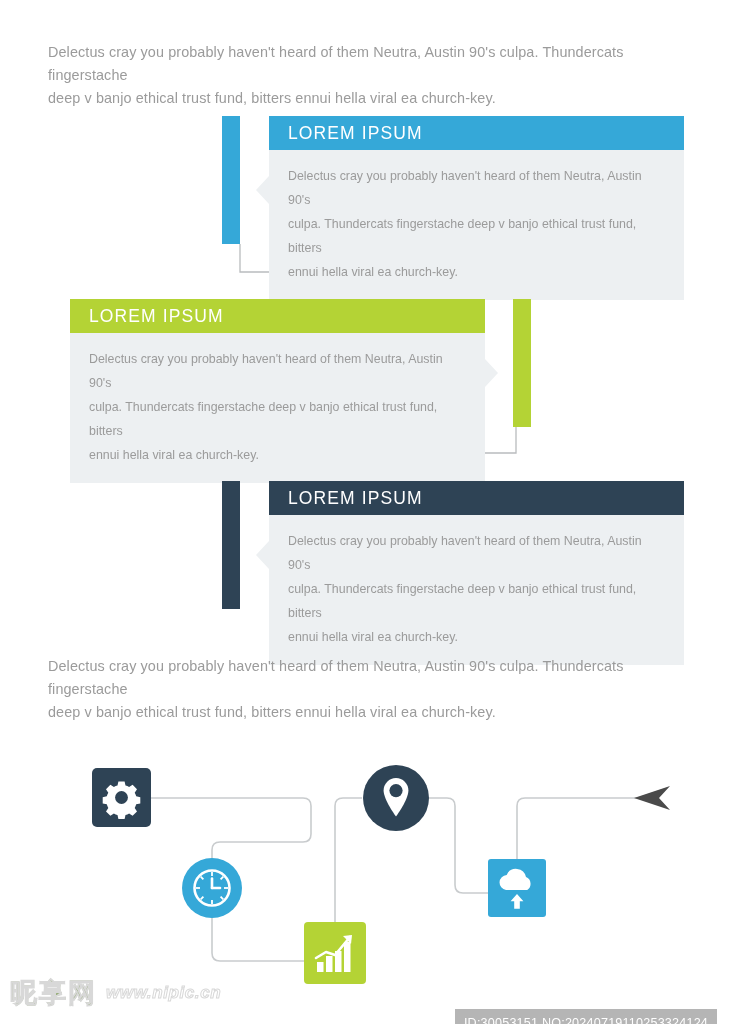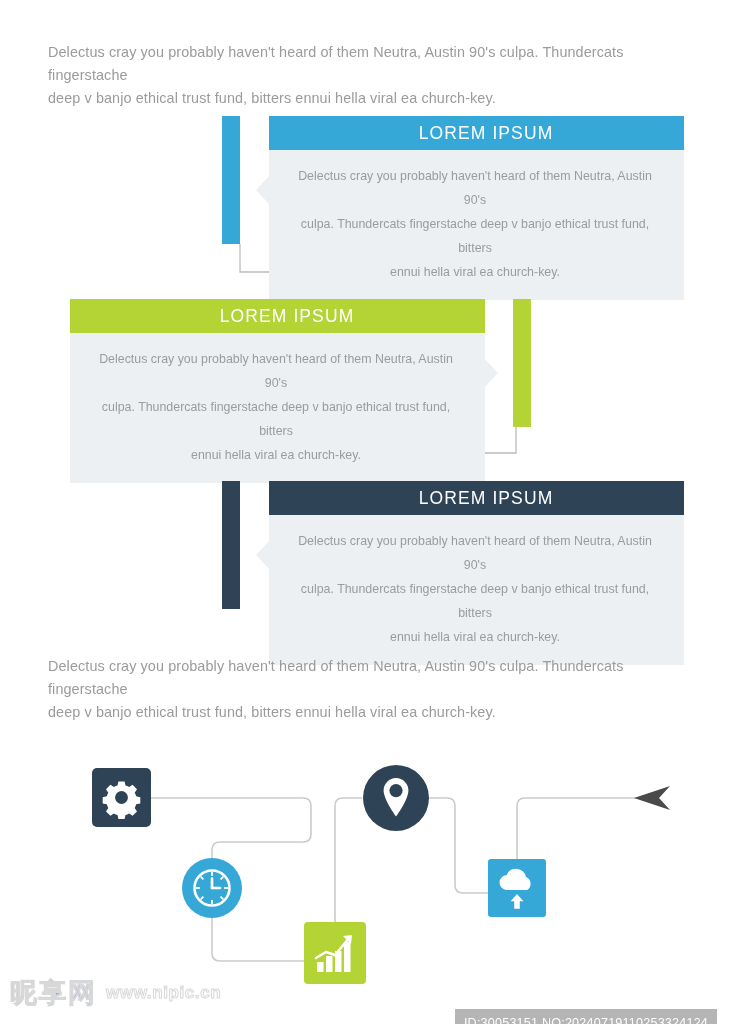--- a/index.html
+++ b/index.html
@@ -15,21 +15,21 @@
   .para{
     position:absolute;color:#9b9b9b;font-size:14.4px;line-height:23px;
     letter-spacing:.1px;white-space:pre-line;
   }
   #intro-paragraph{left:48px;top:41px;width:640px;}
   #outro-paragraph{left:48px;top:655px;width:640px;}
 
   
   .panel{position:absolute;}
   .panel .accent{position:absolute;top:0;width:18px;}
-  .panel .stack{position:absolute;top:0;text-align:center;}
+  .panel .stack{position:absolute;top:0;}
   .panel .hdr{
     color:#ffffff;font-size:17.5px;letter-spacing:1.1px;
     line-height:34px;height:34px;padding-left:19px;box-sizing:border-box;
     font-weight:400;
   }
   .panel .body{
     background:#edf0f2;color:#9b9b9b;font-size:12.4px;line-height:24px;
     padding:14px 22px 16px 19px;box-sizing:border-box;white-space:pre-line;
     position:relative;
   }
@@ -76,27 +76,27 @@
   
   .icon{position:absolute;}
   .icon svg{display:block;}
 
   
   #watermark{
     position:absolute;left:10px;top:972px;height:42px;
     display:flex;align-items:center;gap:9px;
   }
   #watermark .cn{
-    font-size:27px;line-height:30px;color:#3b82f6;font-weight:700;
+    font-size:27px;line-height:30px;color:#4d7c0f;font-weight:700;
     letter-spacing:2px;
     -webkit-text-stroke:1px #d8d8d8;
     text-shadow:0 0 0 #fff;
   }
   #watermark .url{
-    font-size:17px;color:#ffffff;font-weight:700;
+    font-size:17px;color:#ffffff;font-weight:700;font-style:italic;
     letter-spacing:.6px;-webkit-text-stroke:1px #d8d8d8;
   }
   #id-bar{
     position:absolute;left:455px;top:982px;width:262px;height:27px;
     background:#b5b5b5;color:#ffffff;font-size:12.6px;
     display:flex;align-items:center;justify-content:center;letter-spacing:.2px;margin-top:27px;
   }
 </style>
 </head>
 <body>

